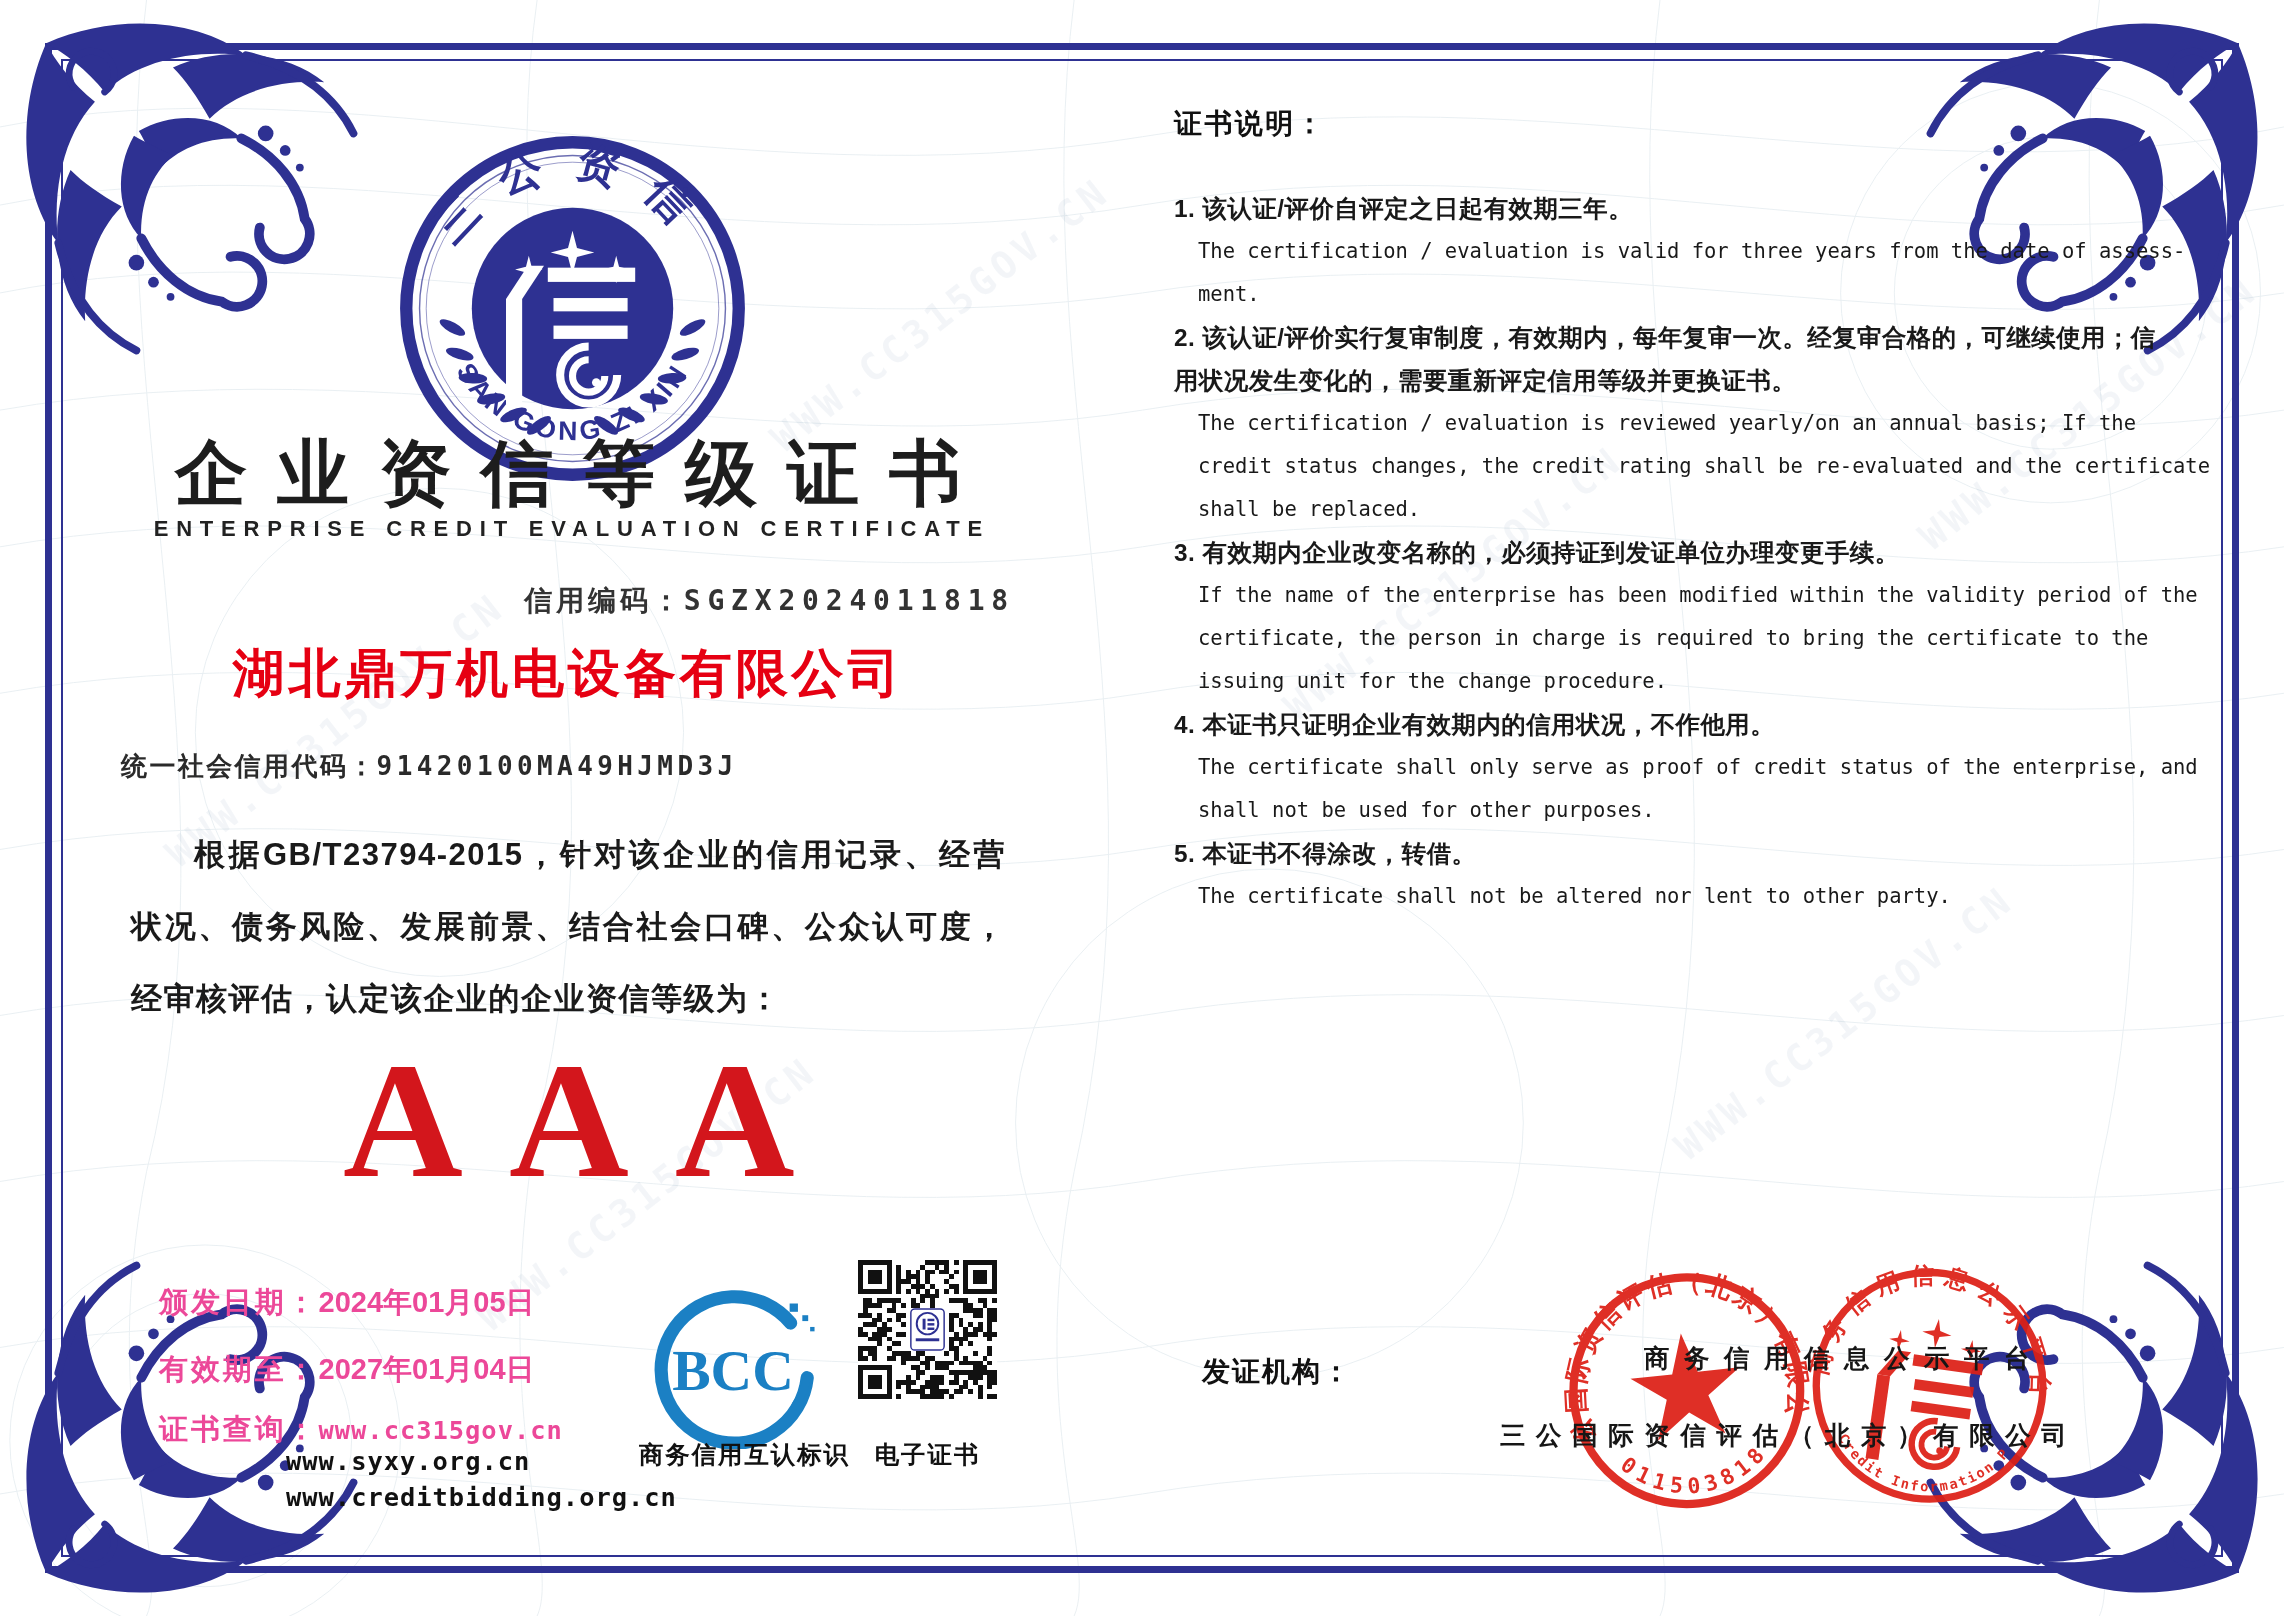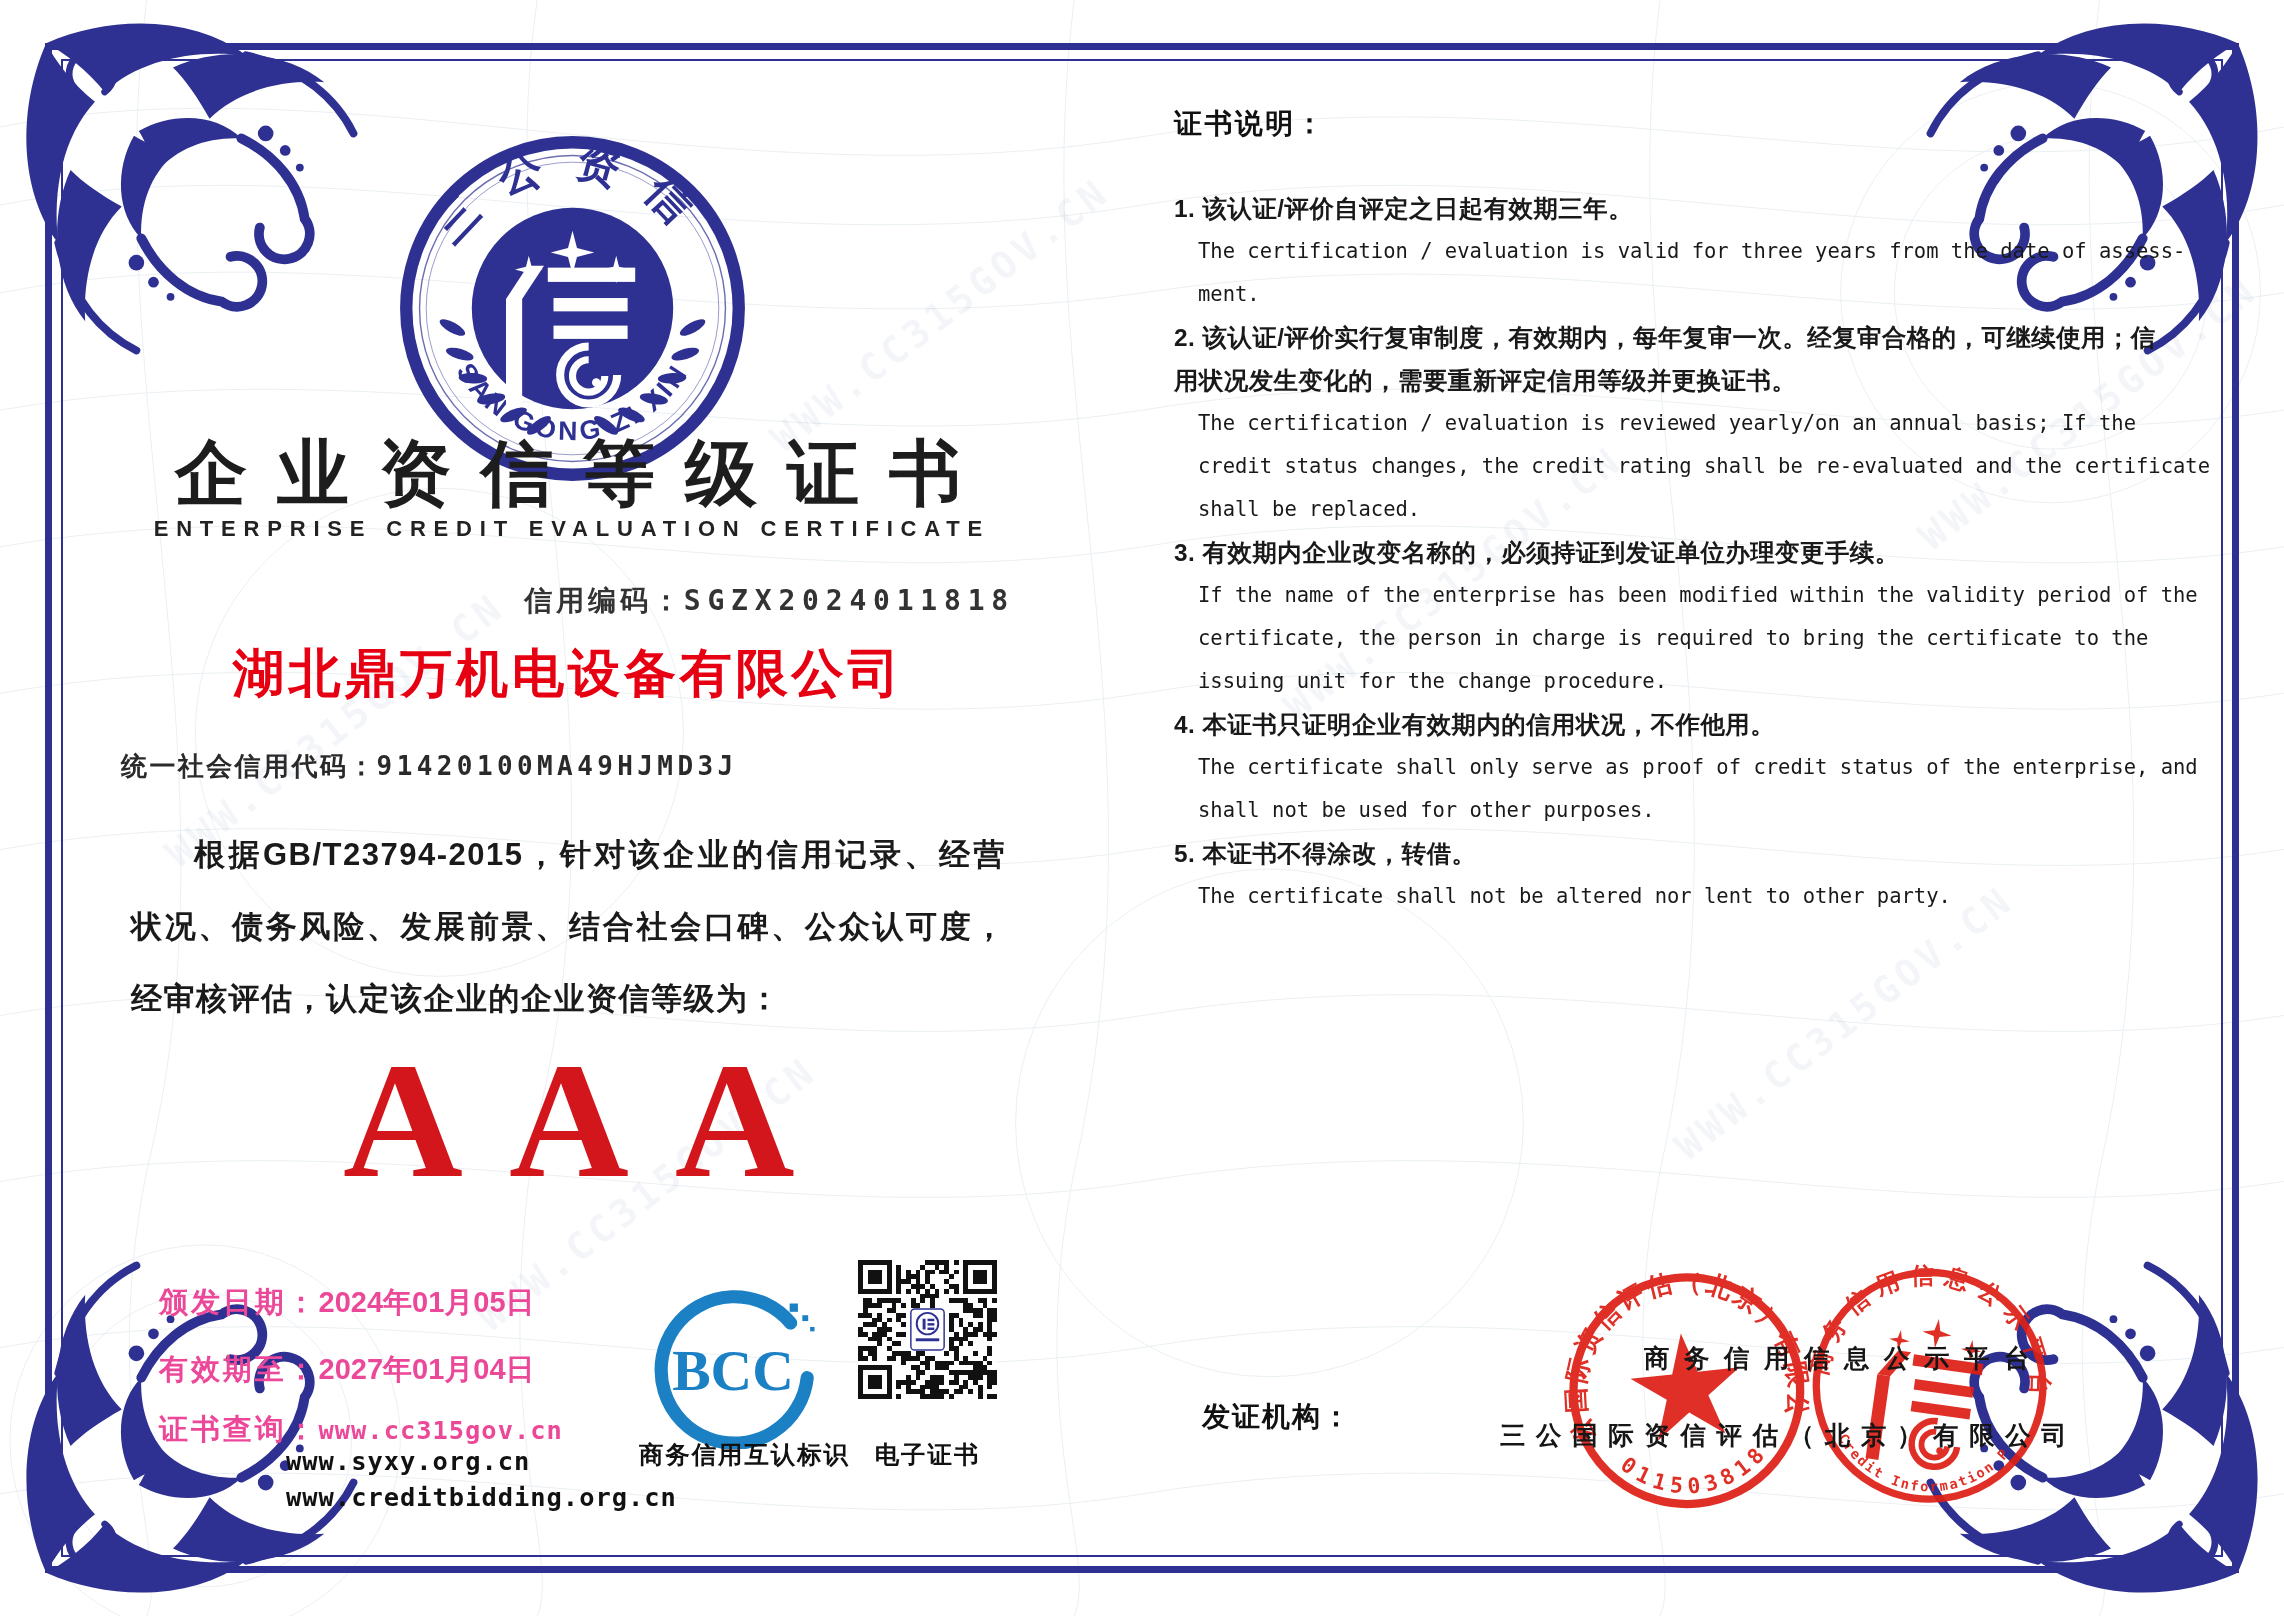--- a/index.html
+++ b/index.html
@@ -47,21 +47,21 @@
                 letter-spacing:2px;white-space:nowrap;}
   .cap-bcc{left:635px;width:215px;text-align:right;}
   .cap-qr{left:859px;width:137px;text-align:center;}
   
   .notes-heading{position:absolute;left:1174px;top:105px;font-size:28px;font-weight:700;
                  letter-spacing:2.4px;color:#111;white-space:nowrap;}
   .notes{position:absolute;left:1174px;top:187px;width:1030px;}
   .note-line{height:43px;line-height:43px;white-space:nowrap;overflow:visible;}
   .note-line.cn{font-size:24.4px;font-weight:600;letter-spacing:0.5px;color:#191919;}
   .note-line.en{font-family:"DejaVu Sans Mono",monospace;font-size:20.5px;font-weight:500;color:#191919;margin-left:24px;}
-  .issuer-label{position:absolute;left:1202px;top:1398px;font-size:28px;font-weight:700;
+  .issuer-label{position:absolute;left:1202px;top:1353px;font-size:28px;font-weight:700;
                 letter-spacing:2px;color:#111;white-space:nowrap;}
   .seals-svg{position:absolute;left:1533px;top:1248px;width:547px;height:303px;}
   .issuer-line1{position:absolute;left:1644px;top:1342px;font-size:25.4px;font-weight:600;
                 letter-spacing:14.6px;color:#161616;white-space:nowrap;}
   .issuer-line2{position:absolute;left:1500px;top:1419px;font-size:25.4px;font-weight:600;
                 letter-spacing:10.7px;color:#161616;white-space:nowrap;}
 </style>
 </head>
 <body>
 

